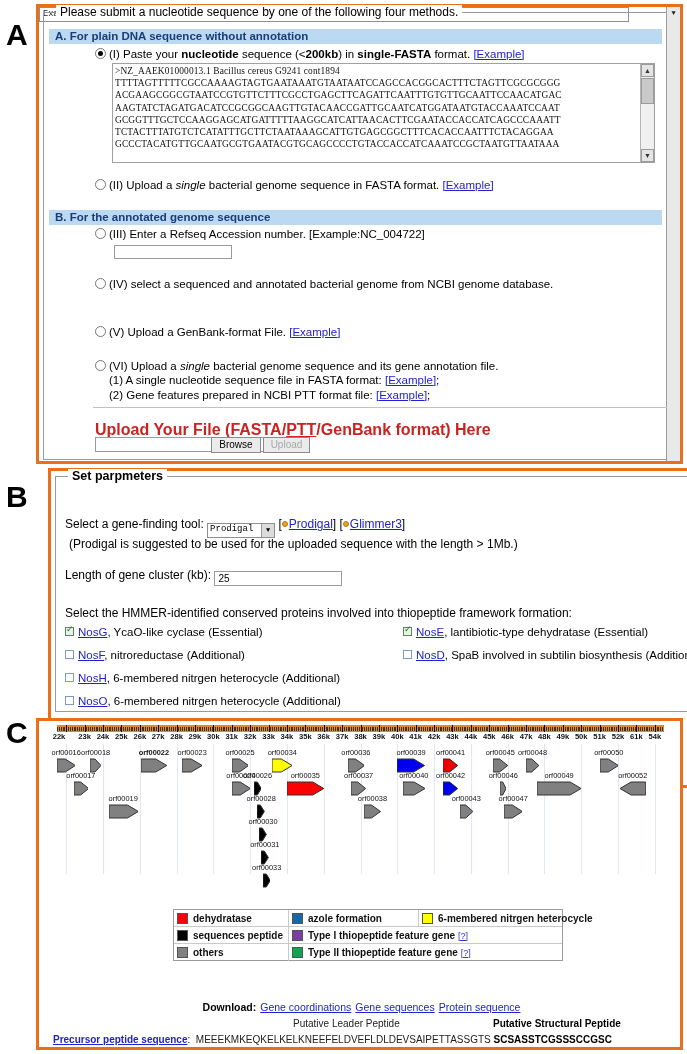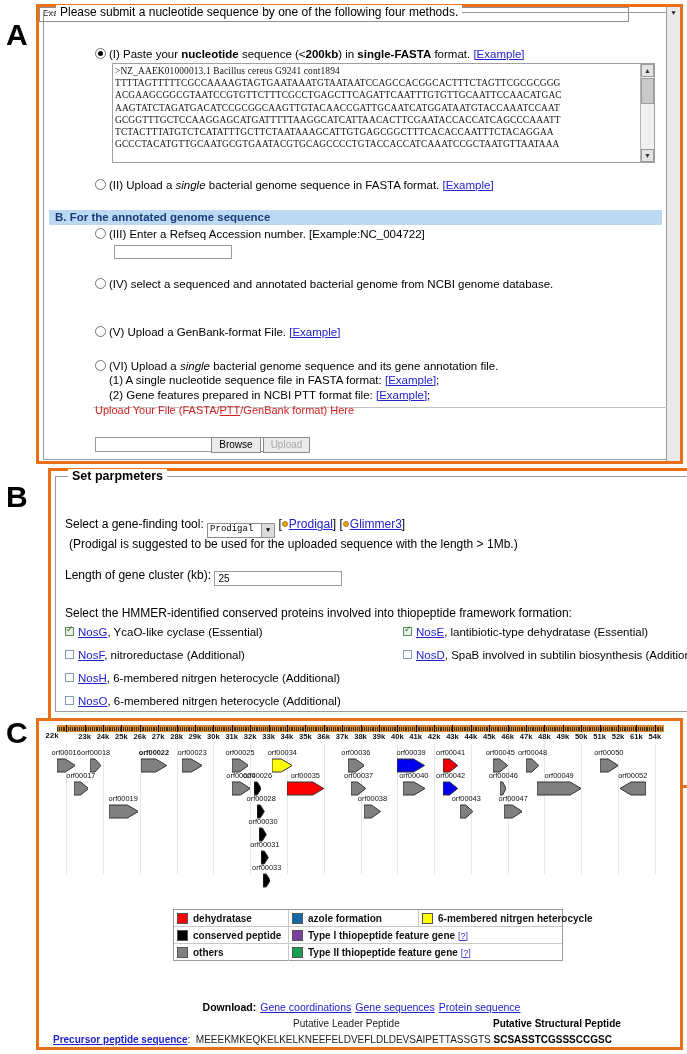--- a/index.html
+++ b/index.html
@@ -48,21 +48,21 @@
   .vscroll .thumb{position:absolute;left:0;top:14px;width:13px;height:26px;background:#c9c9c9;border:1px solid #9b9b9b;box-sizing:border-box;}
 
   .tinput{position:absolute;border:1px solid #9b9b9b;background:#fff;box-sizing:border-box;font-family:"Liberation Sans",sans-serif;font-size:10px;padding:1px 3px;}
   #refseqInput{left:75px;top:238px;width:118px;height:14px;}
   #genomeSelect{left:73px;top:287px;width:590px;height:15px;border:1px solid #8f8f8f;background:#fff;box-sizing:border-box;font-family:"Liberation Mono",monospace;font-size:8.6px;padding:1px 3px;color:#222;}
   #genomeSelect .caret{position:absolute;right:0;top:0;width:14px;height:100%;background:#e9e9e9;border-left:1px solid #9b9b9b;box-sizing:border-box;text-align:center;font-size:7px;line-height:13px;}
 
   .hr{position:absolute;height:0;border-top:1px solid #c2c2c2;}
   #hr1{left:54px;top:400px;width:574px;}
 
-  #uploadLabel{position:absolute;left:56px;top:397px;color:#cc2222;font-weight:normal;font-size:11px;}
+  #uploadLabel{position:absolute;left:56px;top:414px;color:#cc2222;font-weight:bold;font-size:16px;}
   #uploadLabel .ul{text-decoration:underline;}
   #fileInput{position:absolute;left:56px;top:430px;width:175px;height:15px;border:1px solid #9b9b9b;background:#fff;box-sizing:border-box;}
   .btn{position:absolute;border:1px solid #8a8a8a;background:#e6e6e6;box-sizing:border-box;font-size:10px;text-align:center;}
   #browseBtn{left:172px;top:430px;width:50px;height:16px;line-height:14px;color:#000;background:#ebebeb;}
   #uploadBtn{left:224px;top:430px;width:47px;height:16px;line-height:14px;color:#a8a8a8;background:#ebebeb;}
 
   
   .bRow{position:absolute;font-size:12px;white-space:nowrap;}
   #toolRow{left:14px;top:46px;}
   #toolSelect{display:inline-block;width:68px;height:15px;border:1px solid #8f8f8f;background:#fff;box-sizing:border-box;font-family:"Liberation Mono",monospace;font-size:9px;padding:0 2px;position:relative;vertical-align:-3px;}
@@ -121,20 +121,21 @@
 
   <div class="sec-letter" id="letterA">A</div>
   <div class="sec-letter" id="letterB">B</div>
   <div class="sec-letter" id="letterC">C</div>
 
   <div class="panel" id="panelA">
     <div class="fset" id="fsetA">
       <div class="fset-legend" id="legA">Please submit a nucleotide sequence by one of the following four methods.</div>
     </div>
 
+    <div class="blueband" id="bandA">A. For plain DNA sequence without annotation</div>
 
     <div class="row" style="left:56px;top:41px;">
       <span class="radio on"></span><span>(I) Paste your </span><span class="b">nucleotide</span><span> sequence (&lt;</span><span class="b">200kb</span><span>) in </span><span class="b">single-FASTA</span><span> format. </span><a class="lk" href="#">[Example]</a>
     </div>
 
     <div id="seqbox">
       <div id="seqtext">&gt;NZ_AAEK01000013.1 Bacillus cereus G9241 cont1894
 TTTTAGTTTTTCGCCAAAAGTAGTGAATAAATGTAATAATCCAGCCACGGCACTTTCTAGTTCGCGCGGG
 ACGAAGCGGCGTAATCCGTGTTCTTTCGCCTGAGCTTCAGATTCAATTTGTGTTGCAATTCCAACATGAC
 AAGTATCTAGATGACATCCGCGGCAAGTTGTACAACCGATTGCAATCATGGATAATGTACCAAATCCAAT
@@ -549,21 +550,21 @@
           <i class="tick minor" style="left: 592.285px;"></i>
           <i class="tick minor" style="left: 594.124px;"></i>
           <i class="tick minor" style="left: 595.964px;"></i>
           <i class="tick major" style="left: 597.803px;"></i>
           <i class="tick minor" style="left: 599.642px;"></i>
           <i class="tick minor" style="left: 601.482px;"></i>
           <i class="tick minor" style="left: 603.321px;"></i>
           <i class="tick minor" style="left: 605.161px;"></i>
         </div>
       <div id="tickLabels">
-          <span style="left: 9px; font-family: Liberation Mono, monospace;">22k</span>
+          <span style="left: 16px;">22k</span>
           <span style="left: 41.5909px;">23k</span>
           <span style="left: 59.9848px;">24k</span>
           <span style="left: 78.3788px;">25k</span>
           <span style="left: 96.7727px;">26k</span>
           <span style="left: 115.167px;">27k</span>
           <span style="left: 133.561px;">28k</span>
           <span style="left: 151.955px;">29k</span>
           <span style="left: 170.348px;">30k</span>
           <span style="left: 188.742px;">31k</span>
           <span style="left: 207.136px;">32k</span>
@@ -863,21 +864,21 @@
               <span class="lgTxt">azole formation</span>
             </div>
             <div class="lgCell nb" style="left: 245px; width: 145px;">
               <span class="sw" style="background: rgb(255, 255, 0);"></span>
               <span class="lgTxt">6-membered nitrgen heterocycle</span>
             </div>
           </div>
           <div class="lgRow" style="top: 17px;">
             <div class="lgCell" style="left: 0px; width: 115px;">
               <span class="sw" style="background: rgb(0, 0, 0);"></span>
-              <span class="lgTxt">conserved peptide</span>
+              <span class="lgTxt">sequences peptide</span>
             </div>
             <div class="lgCell nb" style="left: 115px; width: 275px;">
               <span class="sw" style="background: rgb(123, 63, 160);"></span>
               <span class="lgTxt">Type I thiopeptide feature gene</span>
               <a class="q" href="#">[?]</a>
             </div>
           </div>
           <div class="lgRow last" style="top: 34px;">
             <div class="lgCell" style="left: 0px; width: 115px;">
               <span class="sw" style="background: rgb(128, 128, 128);"></span>

